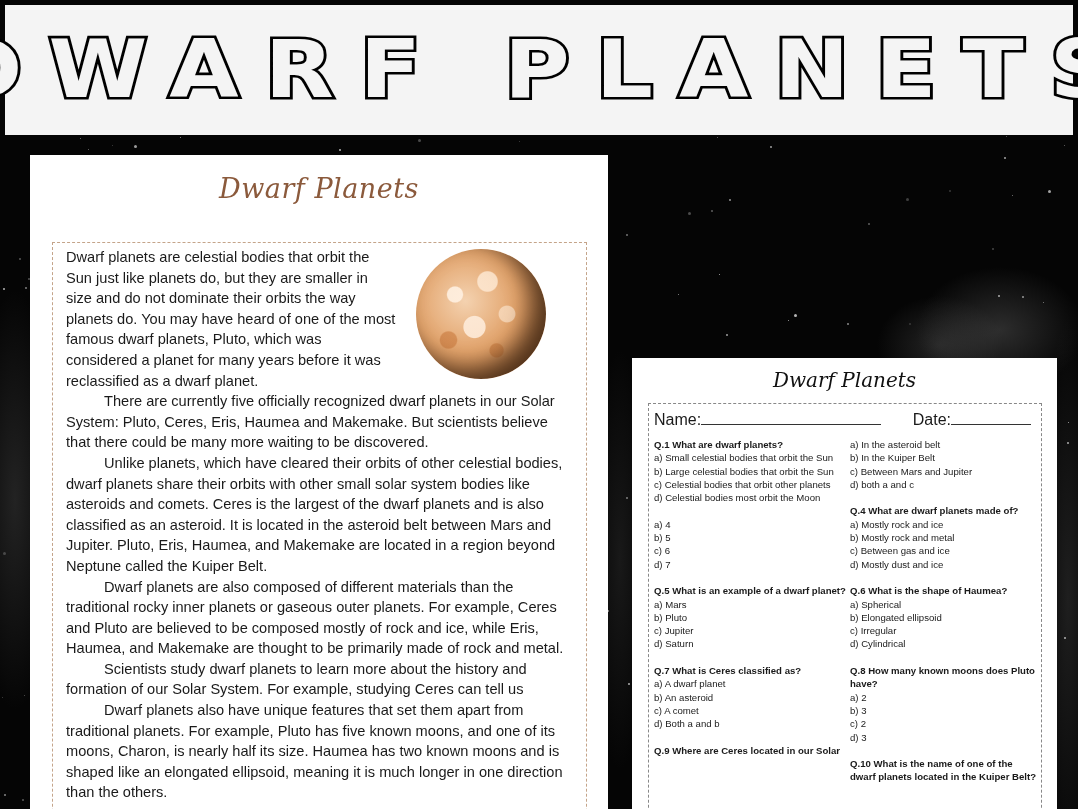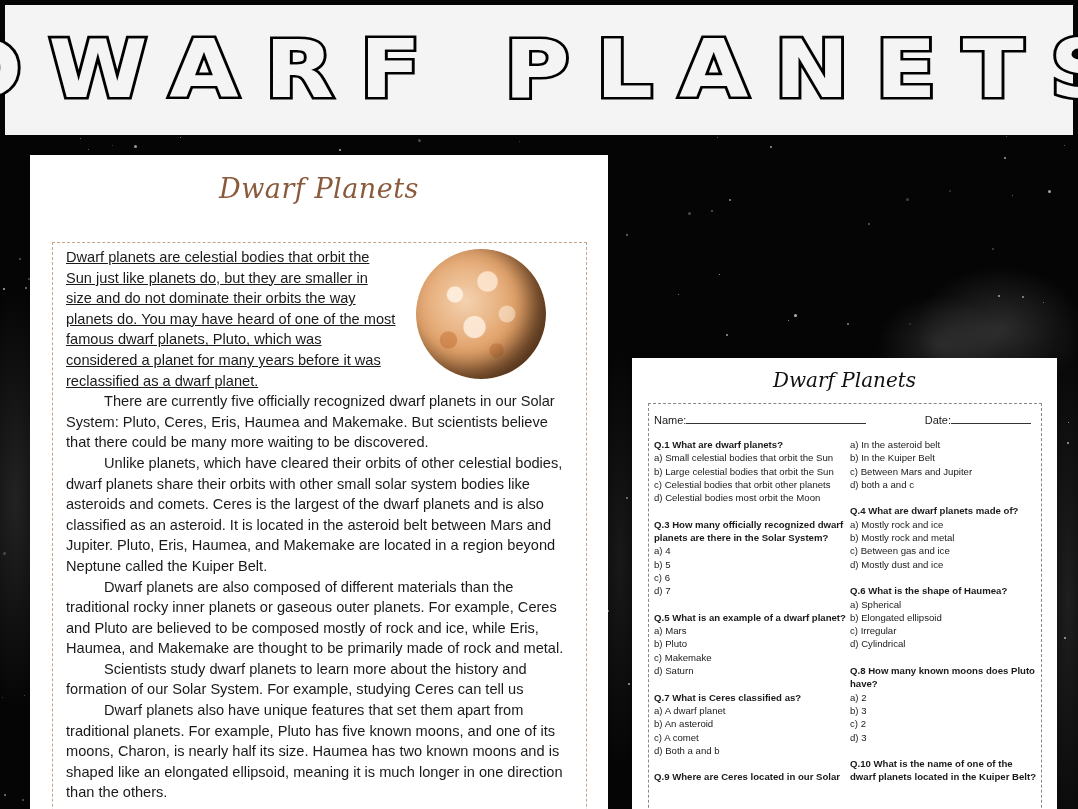--- a/index.html
+++ b/index.html
@@ -65,41 +65,41 @@
       radial-gradient(circle at 30% 35%, rgba(255,240,225,0.9) 0 6%, transparent 7%),
       radial-gradient(circle at 55% 25%, rgba(255,235,215,0.8) 0 8%, transparent 9%),
       radial-gradient(circle at 45% 60%, rgba(255,238,222,0.85) 0 10%, transparent 11%),
       radial-gradient(circle at 70% 50%, rgba(250,225,200,0.7) 0 7%, transparent 8%),
       radial-gradient(circle at 25% 70%, rgba(200,120,60,0.6) 0 6%, transparent 7%),
       radial-gradient(circle at 62% 78%, rgba(190,110,50,0.5) 0 5%, transparent 6%),
       radial-gradient(circle at 38% 40%, #f4d2b0 0%, #e2a36b 45%, #b8743e 75%, #4a2a14 100%);
     box-shadow: inset -14px -10px 22px rgba(0,0,0,0.55);
   }
   .para { text-indent: 38px; }
-  .para.first { text-indent: 0; text-decoration: underline; }
+  .para.first { text-indent: 0; }
 
   
   .page-right {
     position: absolute; left: 632px; top: 358px; width: 425px; height: 500px;
     background: #fff;
   }
   .page-right .script-title {
     position: absolute; left: 0; right: 0; top: 10px;
     font-size: 20px; color: #111;
   }
   .quiz-box {
     position: absolute; left: 16px; top: 45px; width: 394px; height: 460px;
     border: 1px dashed #888;
     padding: 6px 0 0 5px;
     font-family: "Liberation Sans", sans-serif;
     color: #1a1a1a;
   }
   .name-row {
     display: flex; justify-content: space-between;
-    font-size: 11px; height: 20px; align-items: center; padding-right: 10px;
+    font-size: 16px; height: 20px; align-items: center; padding-right: 10px;
   }
   .name-row .blank { display: inline-block; border-bottom: 1px solid #333; height: 10px; vertical-align: baseline; }
   .quiz-cols { display: flex; margin-top: 8px; }
   .quiz-col { width: 196px; }
   .quiz-col + .quiz-col { width: 190px; }
   .q { margin-bottom: 13.3px; font-size: 9.6px; line-height: 13.3px; }
   .q-text { font-weight: bold; }
   .q-opt { white-space: nowrap; }
 </style>
 </head>
@@ -395,31 +395,30 @@
     <div class="quiz-cols">
       <div class="quiz-col" id="col-left">
           <div class="q">
             <div class="q-text">Q.1 What are dwarf planets?</div>
             <div class="q-opt">a) Small celestial bodies that orbit the Sun</div>
             <div class="q-opt">b) Large celestial bodies that orbit the Sun</div>
             <div class="q-opt">c) Celestial bodies that orbit other planets</div>
             <div class="q-opt">d) Celestial bodies most orbit the Moon</div>
           </div>
           <div class="q">
-            <div class="q-text">Q.3 How many officially recognized dwarf planets are there in the Solar System?</div>
             <div class="q-opt">a) 4</div>
             <div class="q-opt">b) 5</div>
             <div class="q-opt">c) 6</div>
             <div class="q-opt">d) 7</div>
           </div>
           <div class="q">
             <div class="q-text">Q.5 What is an example of a dwarf planet?</div>
             <div class="q-opt">a) Mars</div>
             <div class="q-opt">b) Pluto</div>
-            <div class="q-opt">c) Makemake</div>
+            <div class="q-opt">c) Jupiter</div>
             <div class="q-opt">d) Saturn</div>
           </div>
           <div class="q">
             <div class="q-text">Q.7 What is Ceres classified as?</div>
             <div class="q-opt">a) A dwarf planet</div>
             <div class="q-opt">b) An asteroid</div>
             <div class="q-opt">c) A comet</div>
             <div class="q-opt">d) Both a and b</div>
           </div>
           <div class="q">

